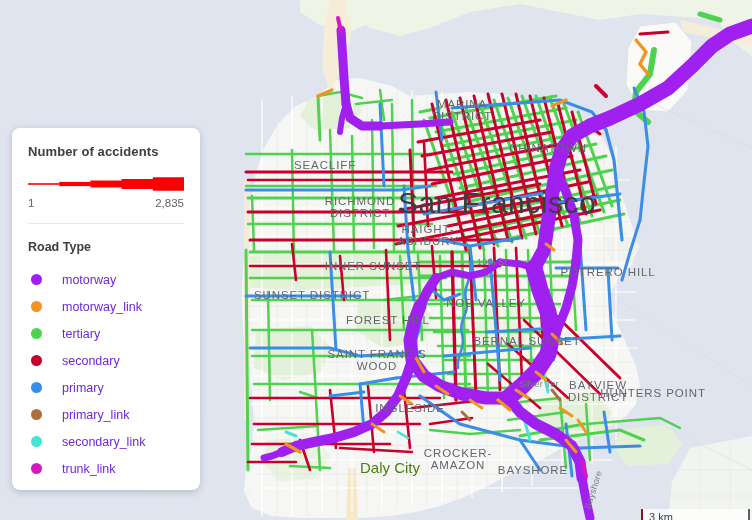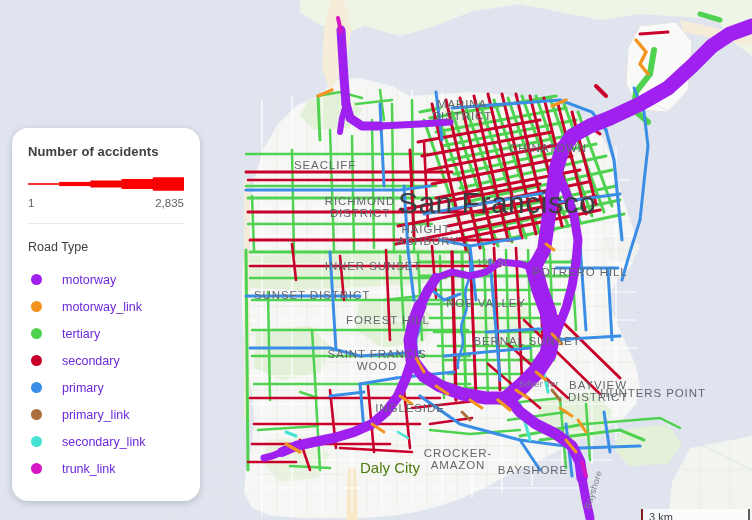--- a/index.html
+++ b/index.html
@@ -59,23 +59,23 @@
     transform: translate(-50%, -50%) rotate(-72deg);
   }
 
   
   #legend {
     position: absolute;
     left: 12px;
     top: 128px;
     width: 188px;
     background: #ffffff;
-    border-radius: 16px;
+    border-radius: 8px;
     box-shadow: 0 2px 7px rgba(40,50,70,0.22);
-    padding: 16px 16px 19px 16px;
+    padding: 16px 16px 8px 16px;
     box-sizing: border-box;
   }
   .legend-title {
     font-size: 13px;
     font-weight: bold;
     color: #3c4043;
     margin: 0 0 14px 0;
     letter-spacing: .1px;
   }
   .size-ramp {
@@ -91,21 +91,21 @@
     color: #5f6368;
     margin-bottom: 14px;
   }
   .legend-divider {
     height: 1px;
     background: #e8e8e8;
     margin: 0 0 16px 0;
   }
   .legend-title2 {
     font-size: 12.5px;
-    font-weight: normal;
+    font-weight: bold;
     color: #3c4043;
     margin: 0 0 12px 0;
   }
   .road-item {
     display: flex;
     align-items: center;
     height: 27px;
   }
   .road-dot {
     width: 11px;
@@ -525,21 +525,21 @@
 DISTRICT</div>
         <div class="map-label lbl-hood" style="left: 548px; top: 148px;">CHINATOWN</div>
         <div class="map-label lbl-hood" style="left: 428px; top: 235px;">HAIGHT-
 ASHBURY</div>
         <div class="map-label lbl-hood" style="left: 373px; top: 266px;">INNER SUNSET</div>
         <div class="map-label lbl-hood" style="left: 312px; top: 295px;">SUNSET DISTRICT</div>
         <div class="map-label lbl-hood" style="left: 388px; top: 320px;">FOREST HILL</div>
         <div class="map-label lbl-hood" style="left: 377px; top: 360px;">SAINT FRANCIS
 WOOD</div>
         <div class="map-label lbl-hood" style="left: 486px; top: 303px;">NOE VALLEY</div>
-        <div class="map-label lbl-hood" style="left: 580px; top: 272px;">POTRERO HILL</div>
+        <div class="map-label lbl-hood" style="left: 608px; top: 272px;">POTRERO HILL</div>
         <div class="map-label lbl-hood" style="left: 527px; top: 341px;">BERNAL SUNSET</div>
         <div class="map-label lbl-hood" style="left: 598px; top: 363px; margin-top: 28px;">BAYVIEW
 DISTRICT</div>
         <div class="map-label lbl-hood" style="left: 653px; top: 393px;">HUNTERS POINT</div>
         <div class="map-label lbl-hood" style="left: 410px; top: 408px;">INGLESIDE</div>
         <div class="map-label lbl-hood" style="left: 458px; top: 459px;">CROCKER-
 AMAZON</div>
         <div class="map-label lbl-hood" style="left: 533px; top: 470px;">BAYSHORE</div>
         <div class="map-label lbl-street" style="left: 523px; top: 385px; margin-left: 16px;">Silver Ter</div>
         <div class="map-label lbl-street" style="left: 492px; top: 263px;">19th St</div>

